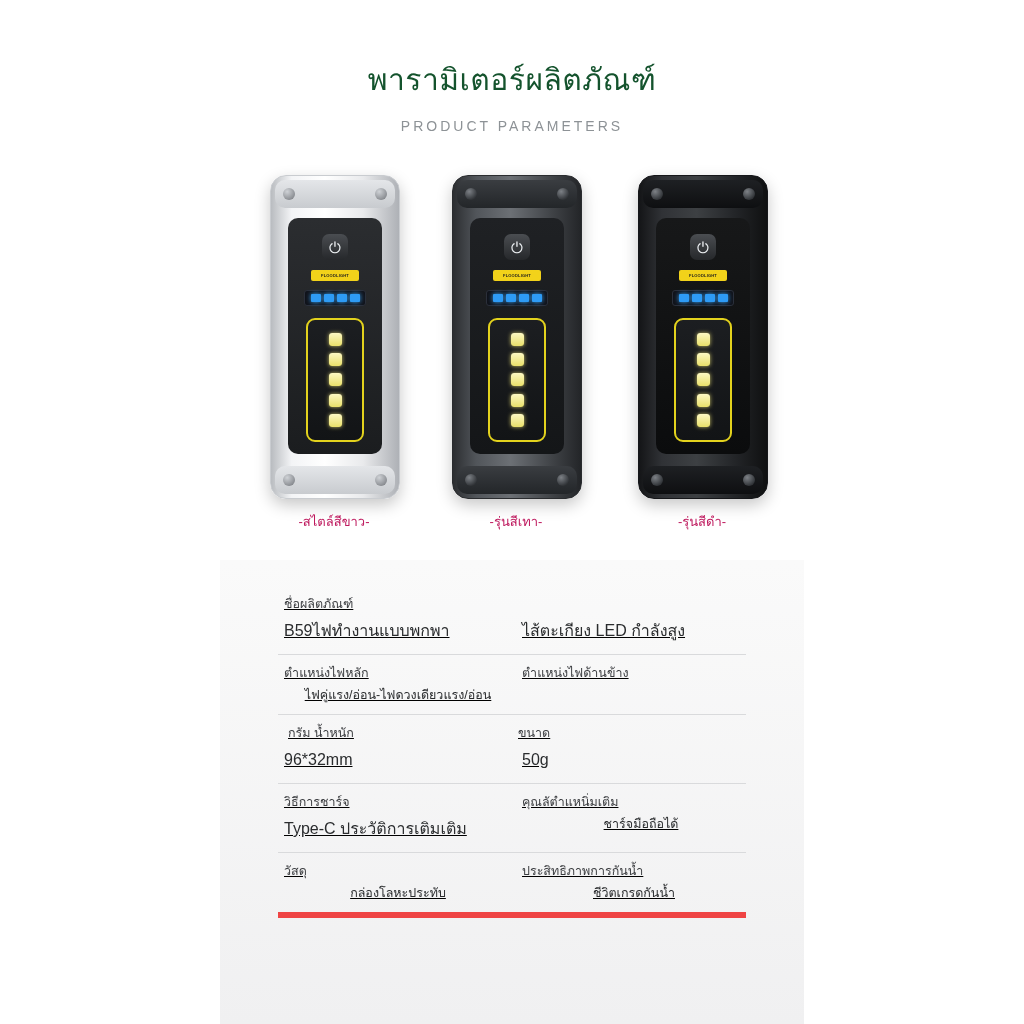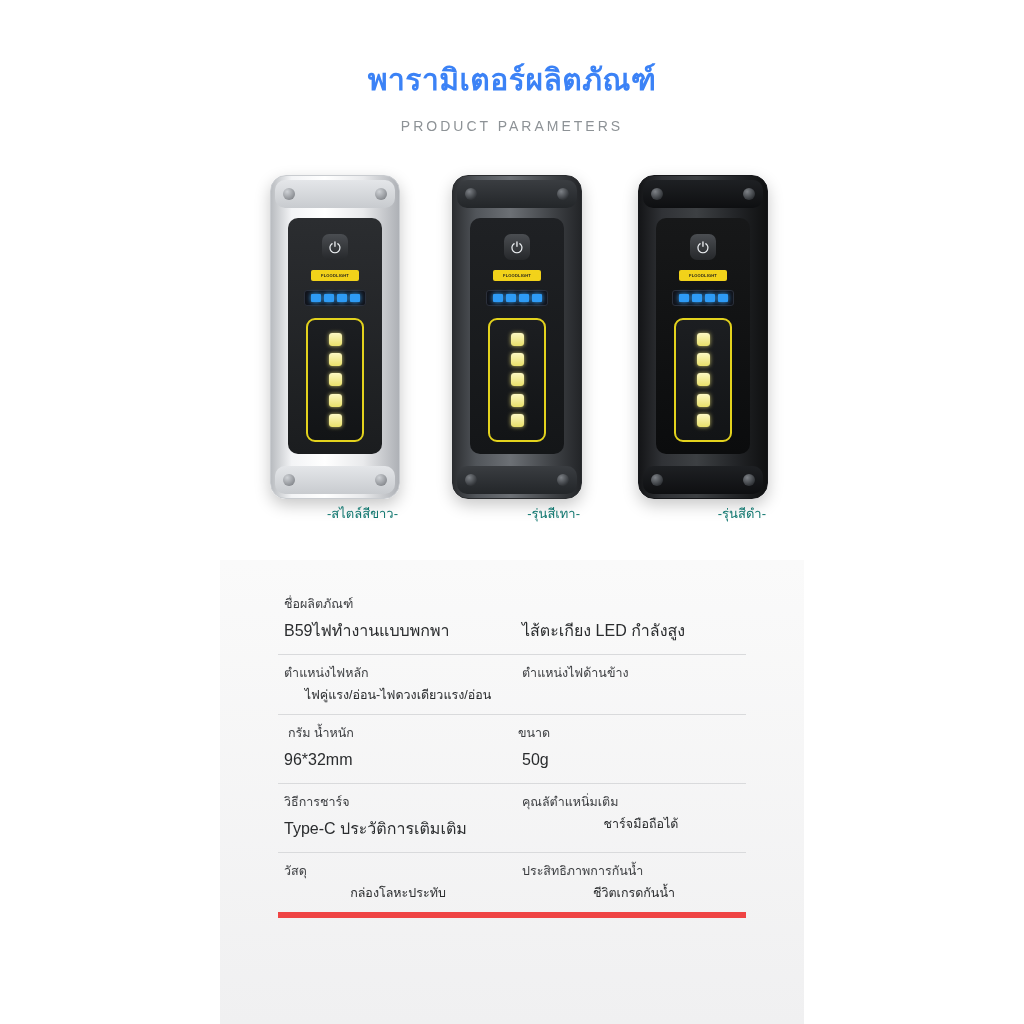--- a/index.html
+++ b/index.html
@@ -35,23 +35,23 @@
   }
 
   
   .heading {
     position: absolute;
     left: 220px;
     top: 56px;
     width: 584px;
     text-align: center;
     font-size: 30px;
-    font-weight: 700;
+    font-weight: 400;
     letter-spacing: 0.5px;
-    color: #3b82f6;
+    color: #14532d;
   }
   .subheading {
     position: absolute;
     left: 220px;
     top: 118px;
     width: 584px;
     text-align: center;
     font-size: 14px;
     letter-spacing: 3px;
     color: #8d9296;
@@ -200,37 +200,38 @@
   .ledframe i {
     display: block;
     width: 13px;
     height: 13px;
     border-radius: 3px;
     background: linear-gradient(180deg, #fdf8c3, #e9e06a);
     box-shadow: 0 0 4px rgba(240,230,120,0.8);
   }
   .caption {
     position: absolute;
-    top: 328px;
+    top: 336px;
     width: 128px;
-    text-align: right;
+    text-align: center;
     font-size: 13px;
-    color: #0f766e;
+    color: #be185d;
   }
 
   
   .spec {
     position: absolute;
     left: 278px;
     top: 586px;
     width: 468px;
   }
   .spec-row {
     border-bottom: 1px solid #d9dadc;
     padding: 8px 0 10px 0;
+    text-decoration: underline;
   }
   .spec-row.last { border-bottom: 6px solid #ef4444; }
   .spec-line {
     display: flex;
   }
   .spec-col {
     width: 50%;
     box-sizing: border-box;
     padding-left: 6px;
   }

